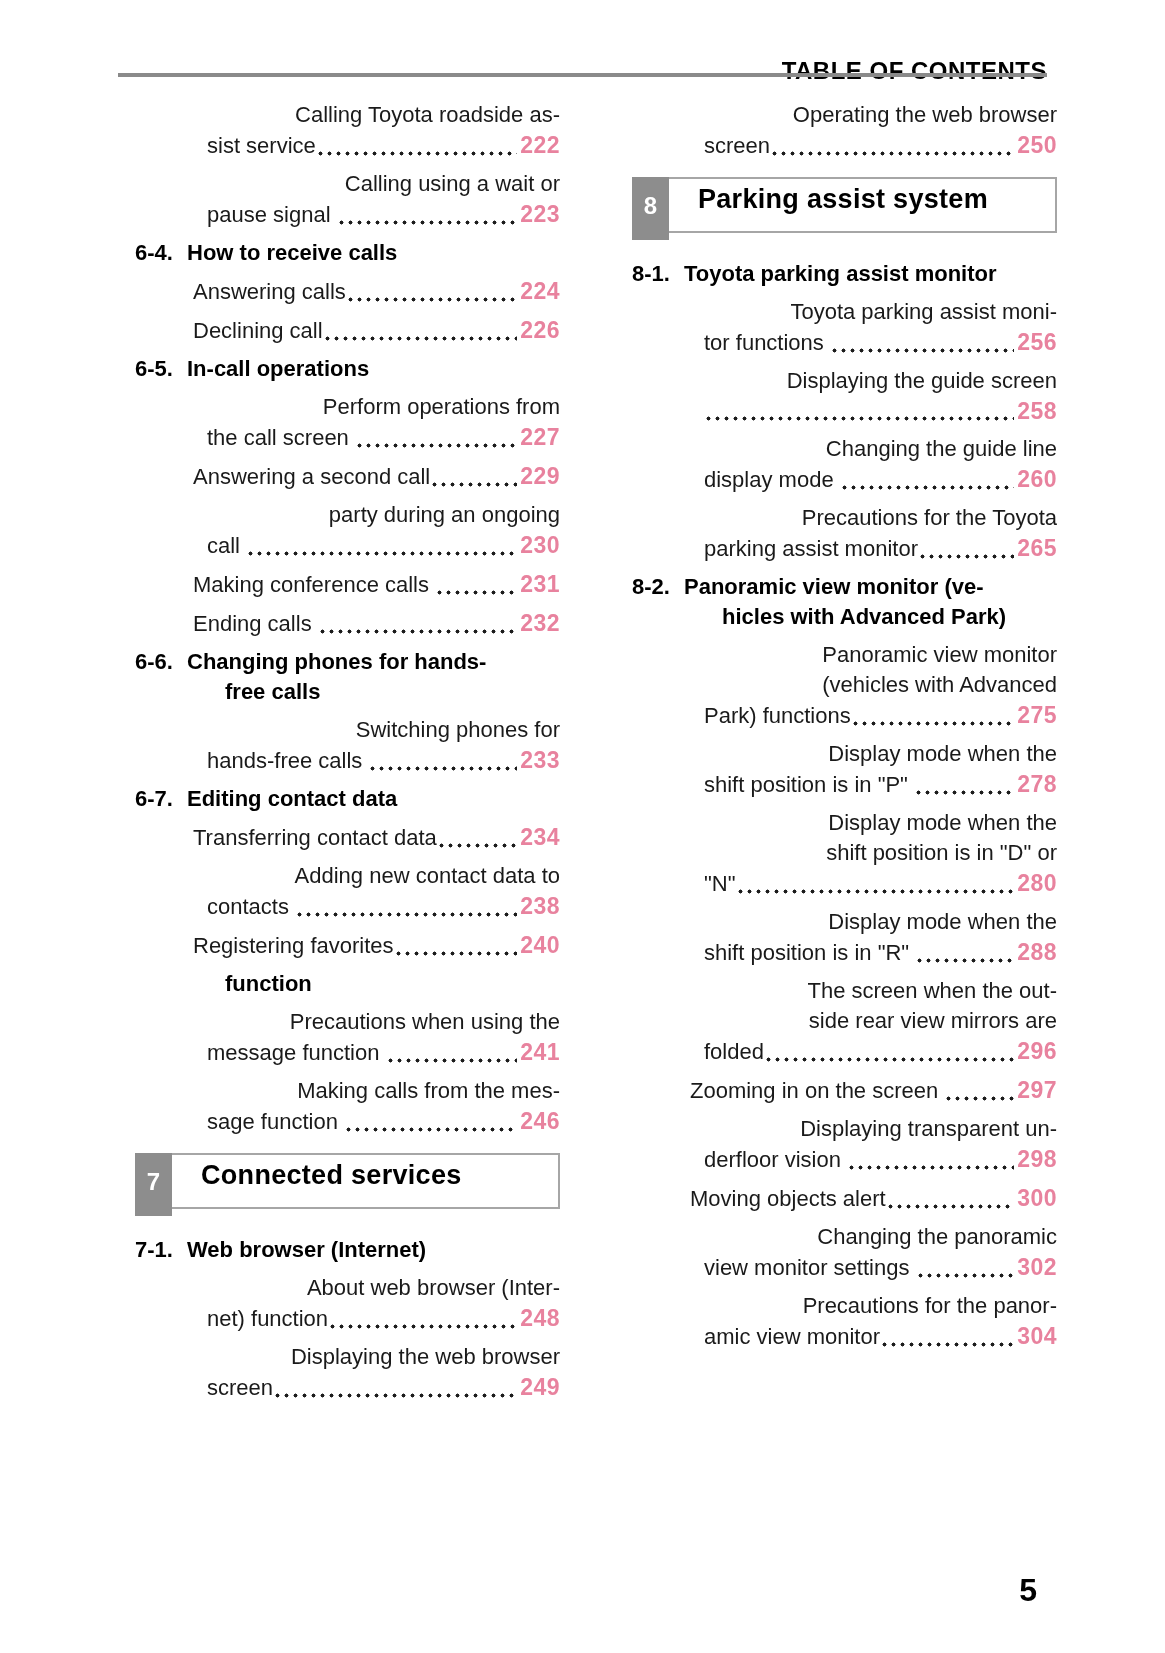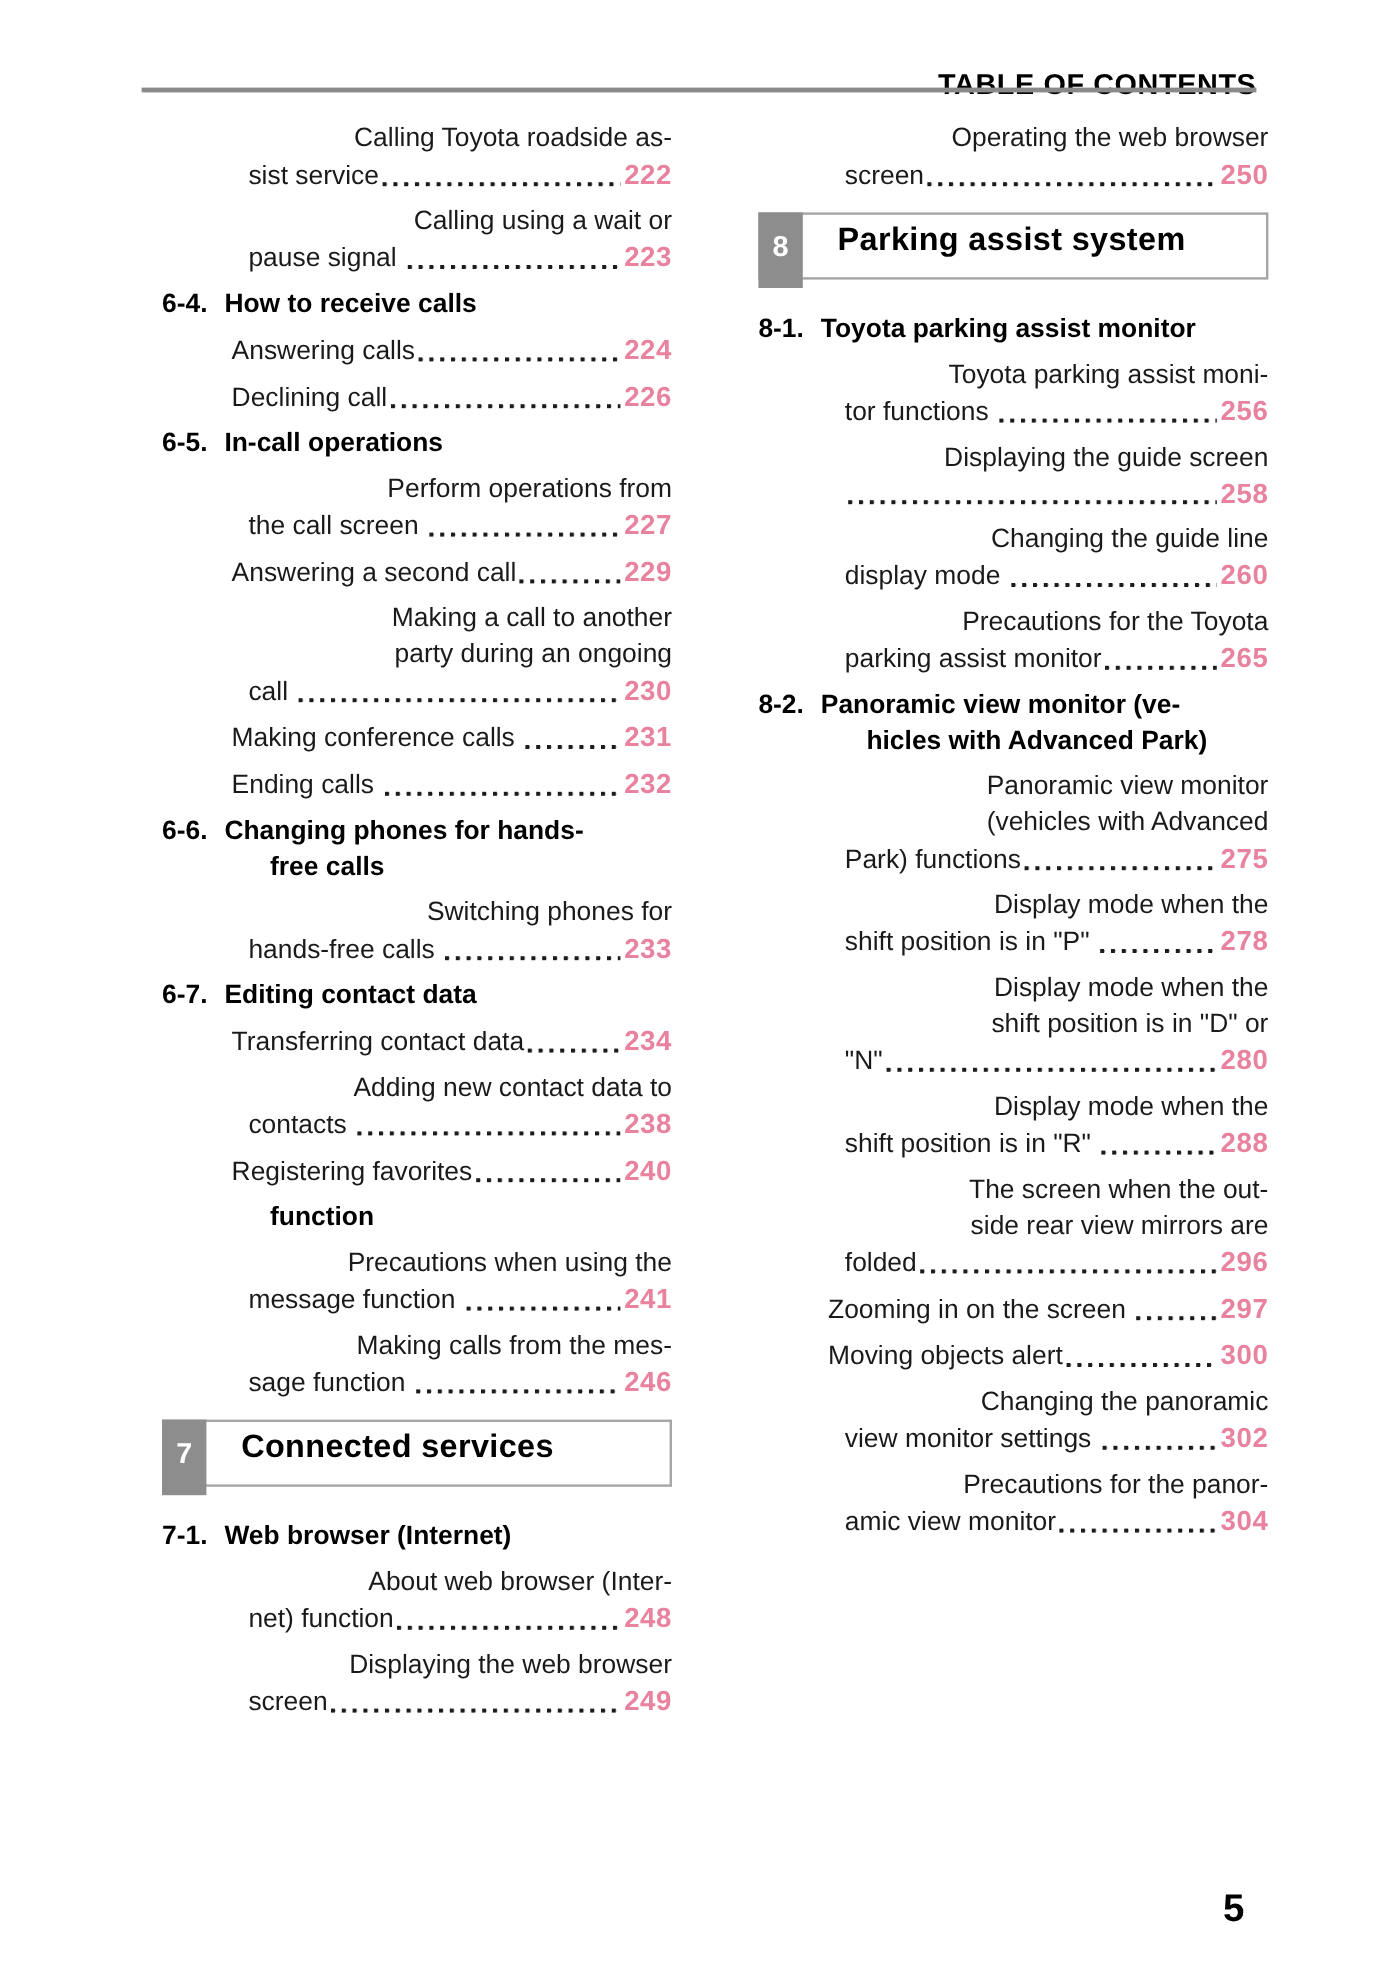--- a/index.html
+++ b/index.html
@@ -126,21 +126,20 @@
       </div>
     </div>
     <div class="entry">
       <div class="line first last">
         <span class="etext">Answering a second call</span>
         <span class="dots"></span>
         <span class="pg">229</span>
       </div>
     </div>
     <div class="entry">
-      <div class="line first"><span class="etext">Making a call to another</span></div>
       <div class="line"><span class="etext">party during an ongoing</span></div>
       <div class="line last">
         <span class="etext">call </span>
         <span class="dots"></span>
         <span class="pg">230</span>
       </div>
     </div>
     <div class="entry">
       <div class="line first last">
         <span class="etext">Making conference calls </span>
@@ -348,20 +347,28 @@
       </div>
     </div>
     <div class="entry">
       <div class="line first last">
         <span class="etext">Zooming in on the screen </span>
         <span class="dots"></span>
         <span class="pg">297</span>
       </div>
     </div>
     <div class="entry">
+      <div class="line first"><span class="etext">Displaying transparent un-</span></div>
+      <div class="line last">
+        <span class="etext">derfloor vision </span>
+        <span class="dots"></span>
+        <span class="pg">298</span>
+      </div>
+    </div>
+    <div class="entry">
       <div class="line first last">
         <span class="etext">Moving objects alert</span>
         <span class="dots"></span>
         <span class="pg">300</span>
       </div>
     </div>
     <div class="entry">
       <div class="line first"><span class="etext">Changing the panoramic</span></div>
       <div class="line last">
         <span class="etext">view monitor settings </span>

